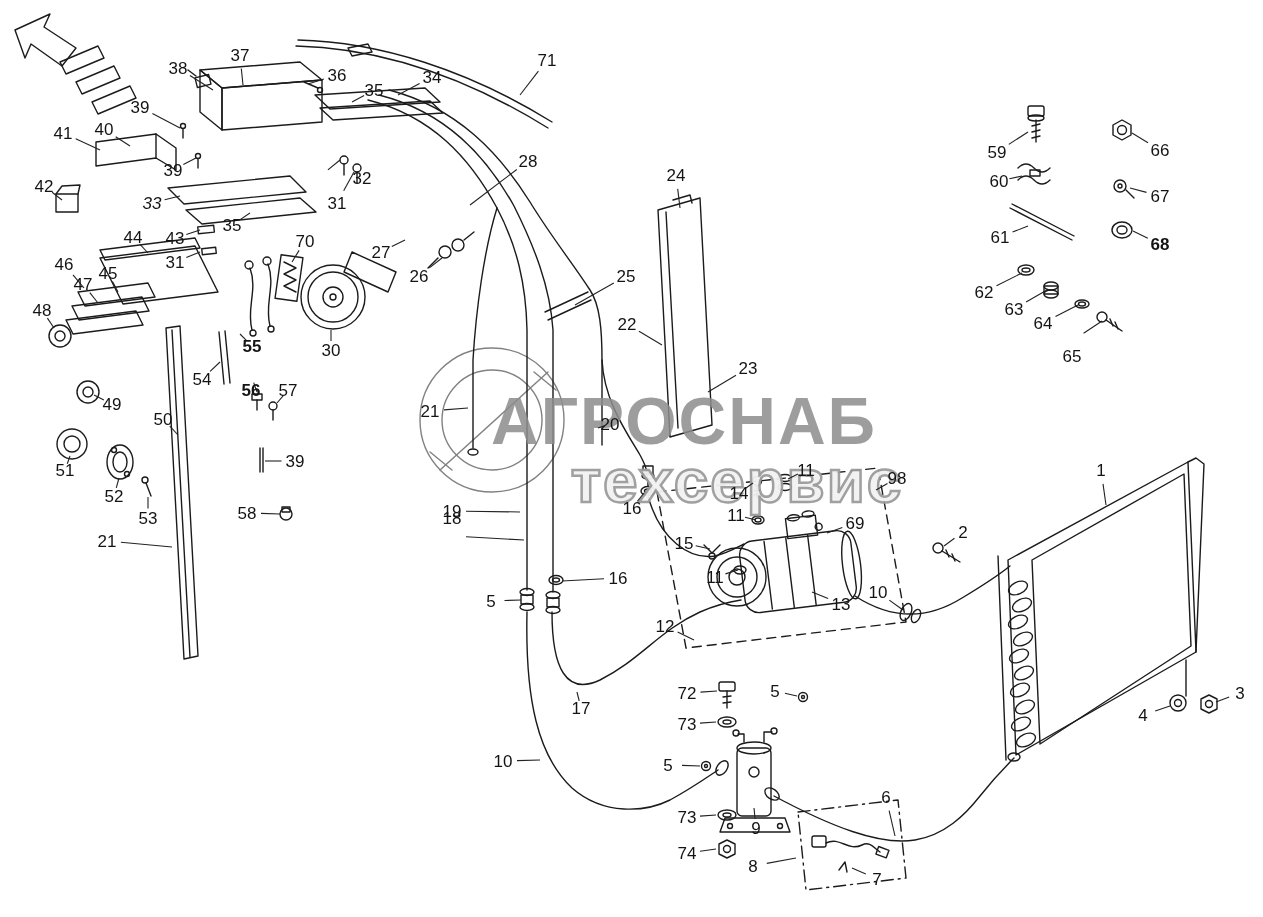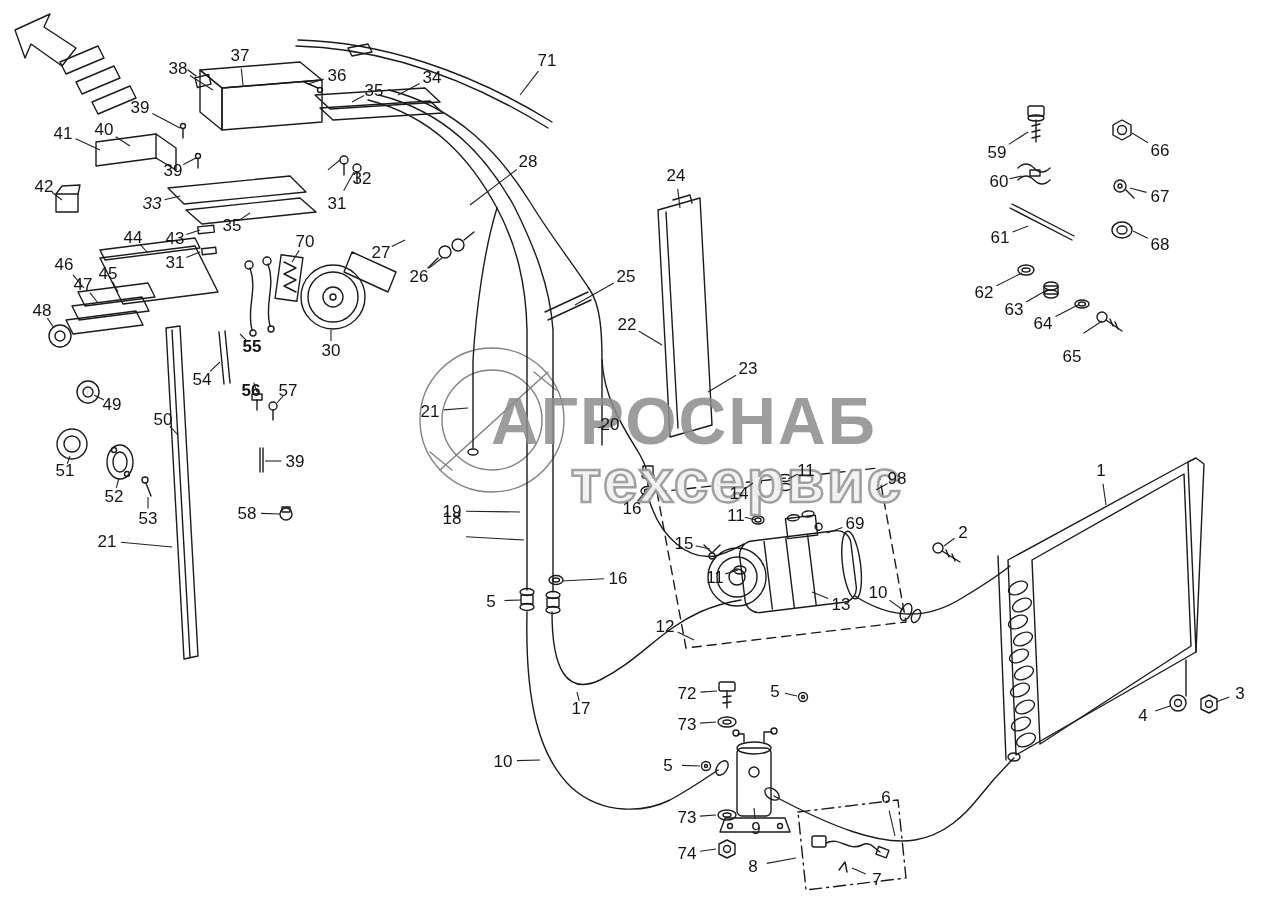--- a/index.html
+++ b/index.html
@@ -438,21 +438,21 @@
       <span class="part-label" style="left: 152px; top: 203px; font-style: italic;">33</span>
       <span class="part-label" style="left: 318px; top: 178px; margin-left: 44px;">32</span>
       <span class="part-label" style="left: 337px; top: 203px;">31</span>
       <span class="part-label" style="left: 528px; top: 161px;">28</span>
       <span class="part-label" style="left: 676px; top: 175px;">24</span>
       <span class="part-label" style="left: 997px; top: 152px;">59</span>
       <span class="part-label" style="left: 1160px; top: 150px;">66</span>
       <span class="part-label" style="left: 999px; top: 181px;">60</span>
       <span class="part-label" style="left: 1160px; top: 196px;">67</span>
       <span class="part-label" style="left: 1000px; top: 237px;">61</span>
-      <span class="part-label" style="left: 1160px; top: 244px;">68</span>
+      <span class="part-label" style="left: 1160px; top: 244px; font-weight: bold;">68</span>
       <span class="part-label" style="left: 175px; top: 238px;">43</span>
       <span class="part-label" style="left: 232px; top: 225px;">35</span>
       <span class="part-label" style="left: 133px; top: 237px;">44</span>
       <span class="part-label" style="left: 175px; top: 262px;">31</span>
       <span class="part-label" style="left: 305px; top: 241px;">70</span>
       <span class="part-label" style="left: 381px; top: 252px;">27</span>
       <span class="part-label" style="left: 419px; top: 276px;">26</span>
       <span class="part-label" style="left: 64px; top: 264px;">46</span>
       <span class="part-label" style="left: 108px; top: 273px;">45</span>
       <span class="part-label" style="left: 83px; top: 284px;">47</span>

